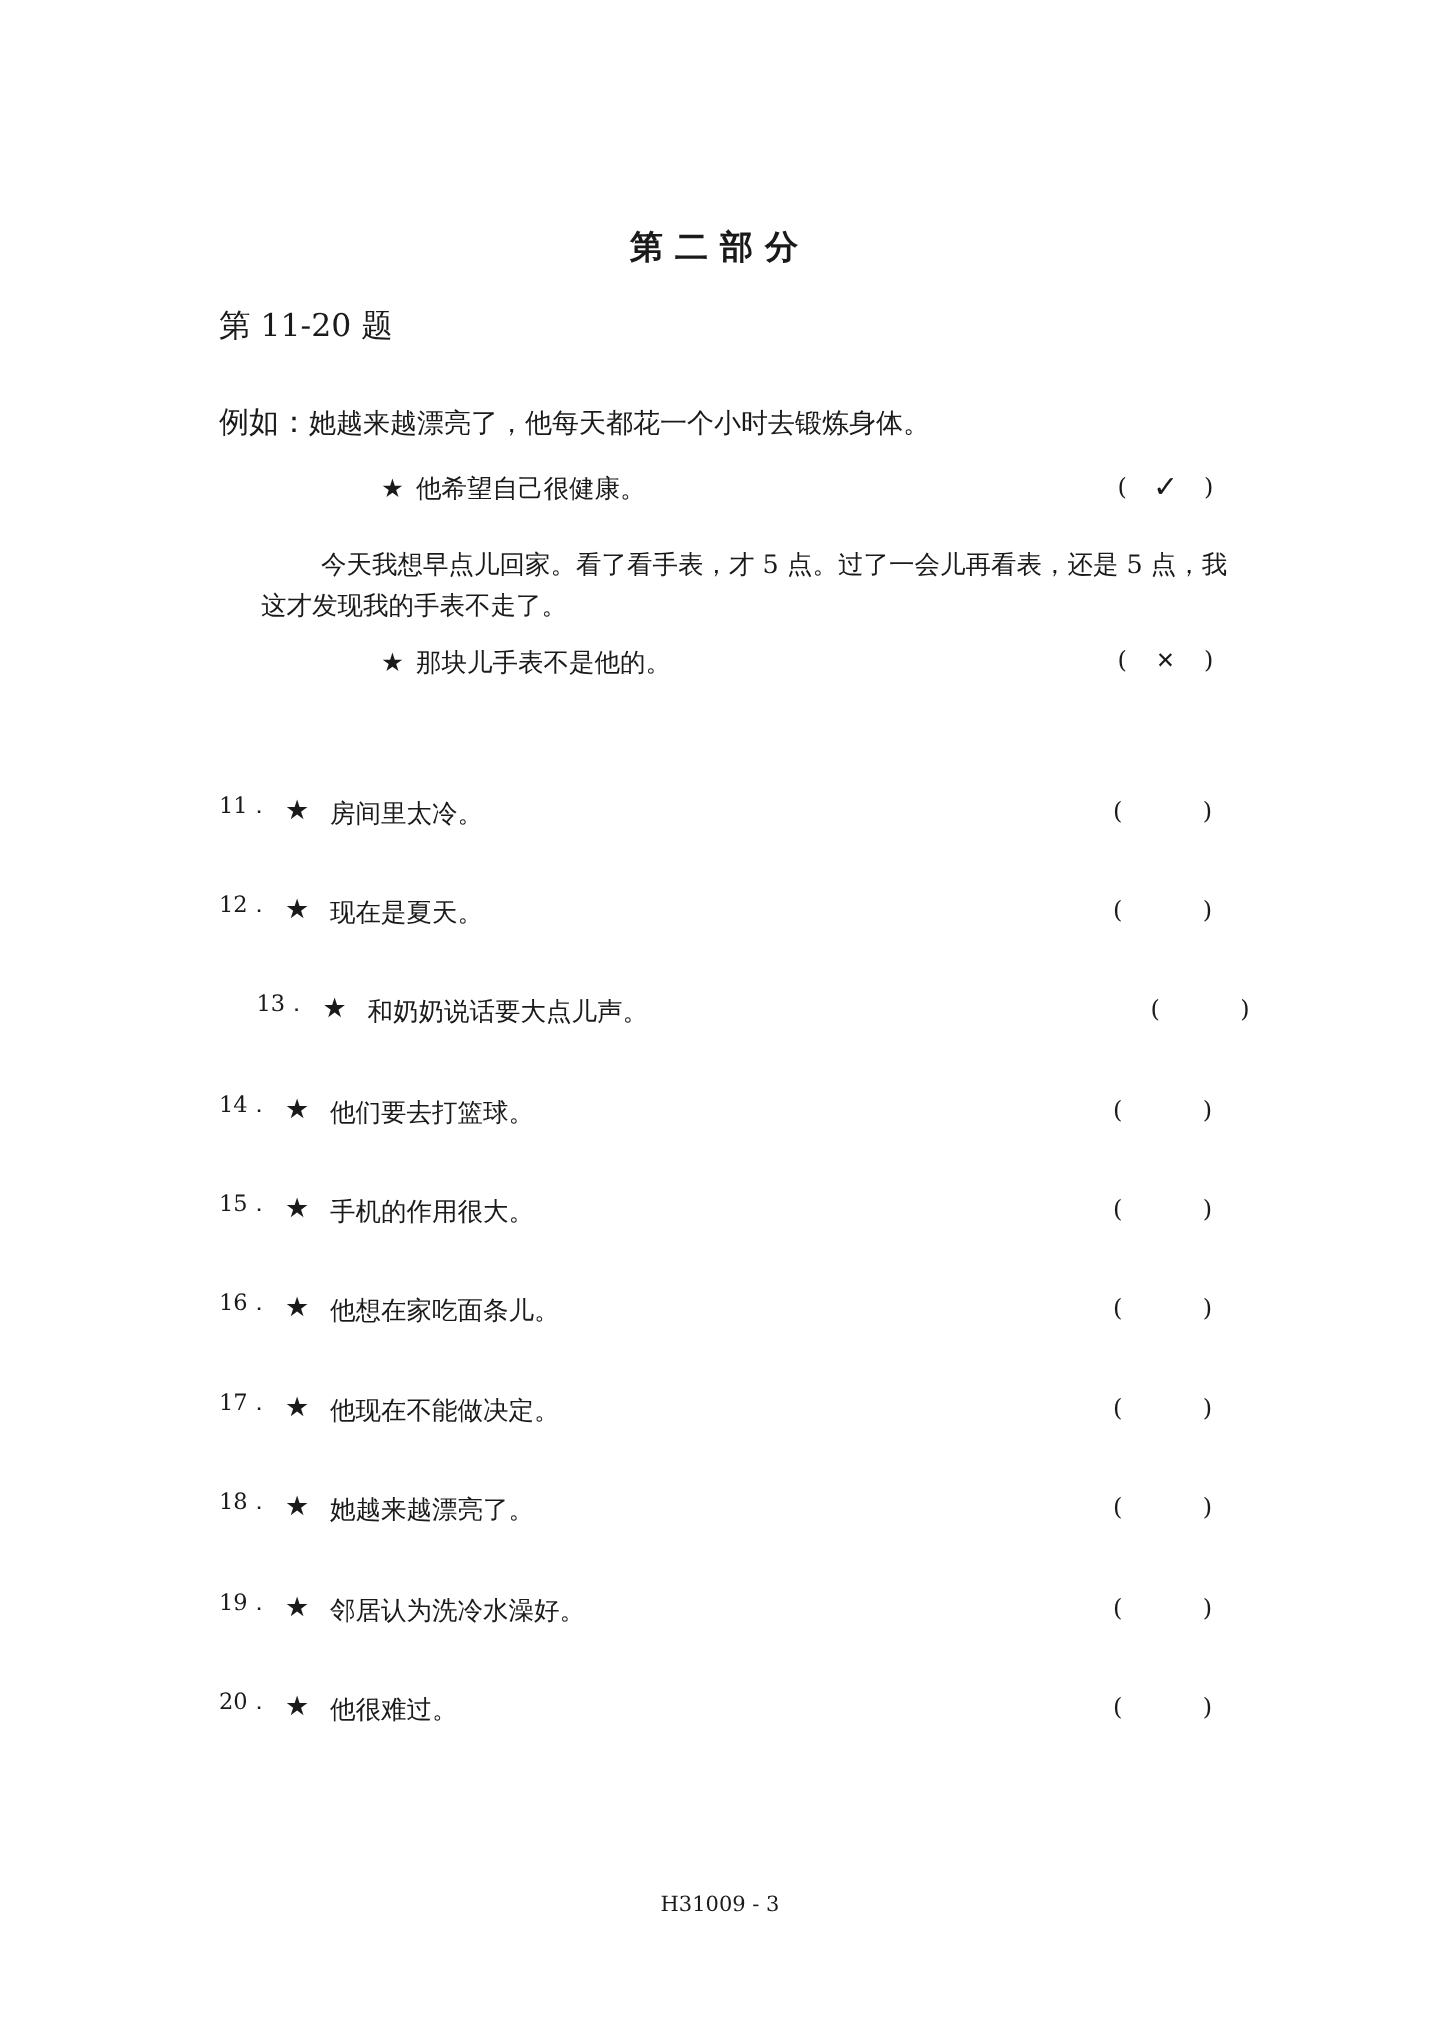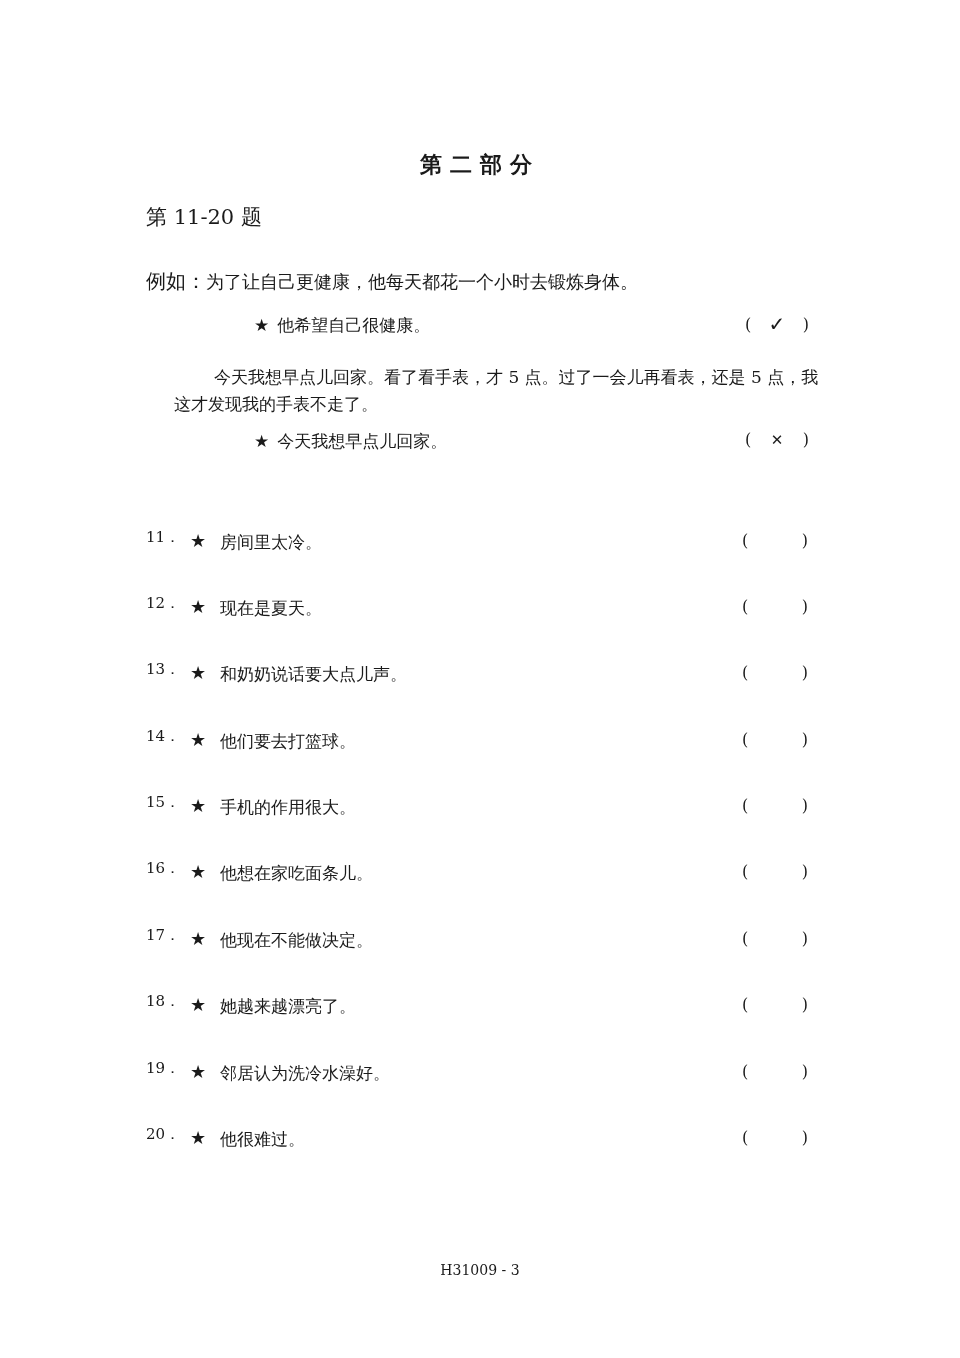--- a/index.html
+++ b/index.html
@@ -33,36 +33,36 @@
   .qparen { position: absolute; left: 596px; top: 3px; width: 66px; display: flex; justify-content: space-between; font-size: 16px; }
   .footer { left: 0; width: 960px; top: 1262px; text-align: center; font-size: 14px; }
 </style>
 </head>
 <body>
 
 <div class="abs section-title">第二部分</div>
 <div class="abs range-title">第 11-20 题</div>
 
 <div class="abs ex-lead">
-  <span class="lbl">例如：</span><span>为了让自己更健康，他每天都花一个小时去锻炼身体。</span>
+  <span class="lbl">例如：</span><span>她越来越漂亮了，他每天都花一个小时去锻炼身体。</span>
 </div>
 
 <div class="abs stmt" style="left:214px; top:314px;">
   <span class="star">★</span><span>他希望自己很健康。</span>
 </div>
 <div class="paren" style="left:745px; top:312px;">
   <span>(</span>
   <span class="mark">✓</span>
   <span>)</span>
 </div>
 
 <div class="abs passage">今天我想早点儿回家。看了看手表，才 5 点。过了一会儿再看表，还是 5 点，我这才发现我的手表不走了。</div>
 
 <div class="abs stmt" style="left:214px; top:430px;">
-  <span class="star">★</span><span>今天我想早点儿回家。</span>
+  <span class="star">★</span><span>那块儿手表不是他的。</span>
 </div>
 <div class="paren" style="left:745px; top:430px;">
   <span>(</span>
   <span class="mark x">✕</span>
   <span>)</span>
 </div>
 
 <div class="qrow" style="top:528px;">
   <span class="qnum">11．</span>
   <span class="qstar">★</span>
@@ -74,21 +74,21 @@
 </div>
 <div class="qrow" style="top:594px;">
   <span class="qnum">12．</span>
   <span class="qstar">★</span>
   <span class="qtext">现在是夏天。</span>
   <span class="qparen">
       <span>(</span>
       <span>)</span>
     </span>
 </div>
-<div class="qrow" style="top:660px;">
+<div class="qrow" style="top:660px;margin-left:25px;">
   <span class="qnum">13．</span>
   <span class="qstar">★</span>
   <span class="qtext">和奶奶说话要大点儿声。</span>
   <span class="qparen">
       <span>(</span>
       <span>)</span>
     </span>
 </div>
 <div class="qrow" style="top:727px;">
   <span class="qnum">14．</span>

